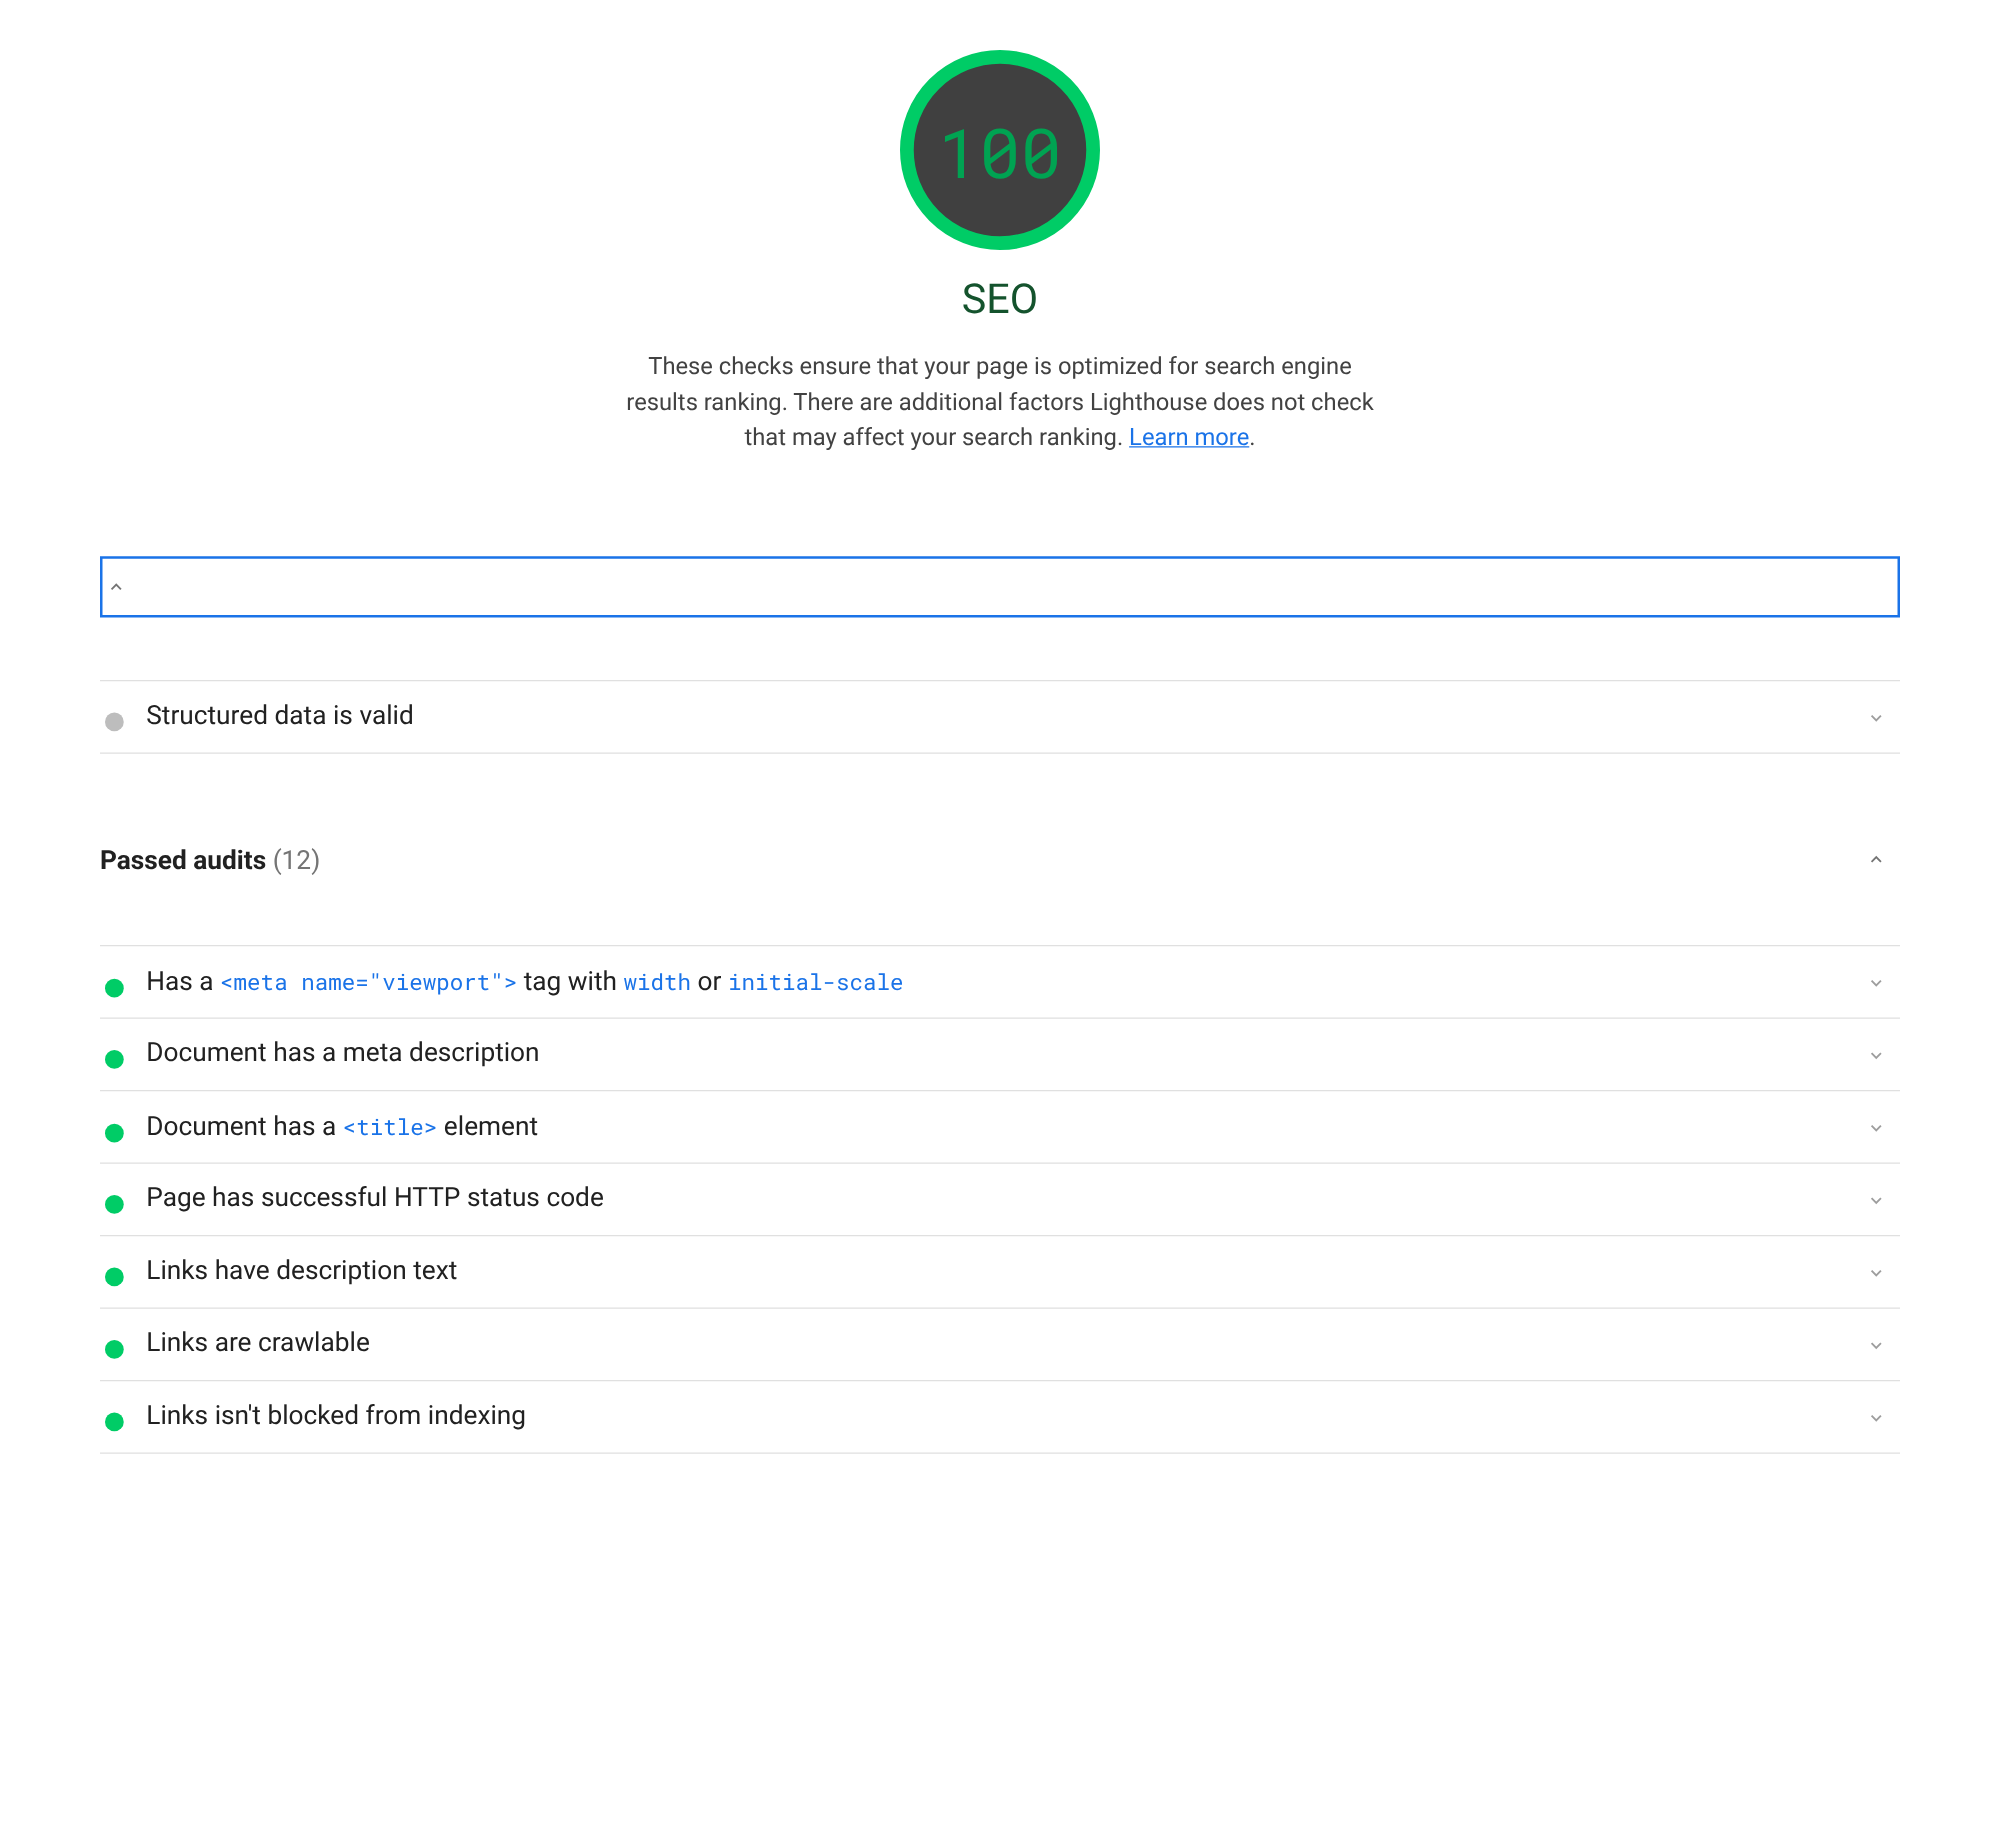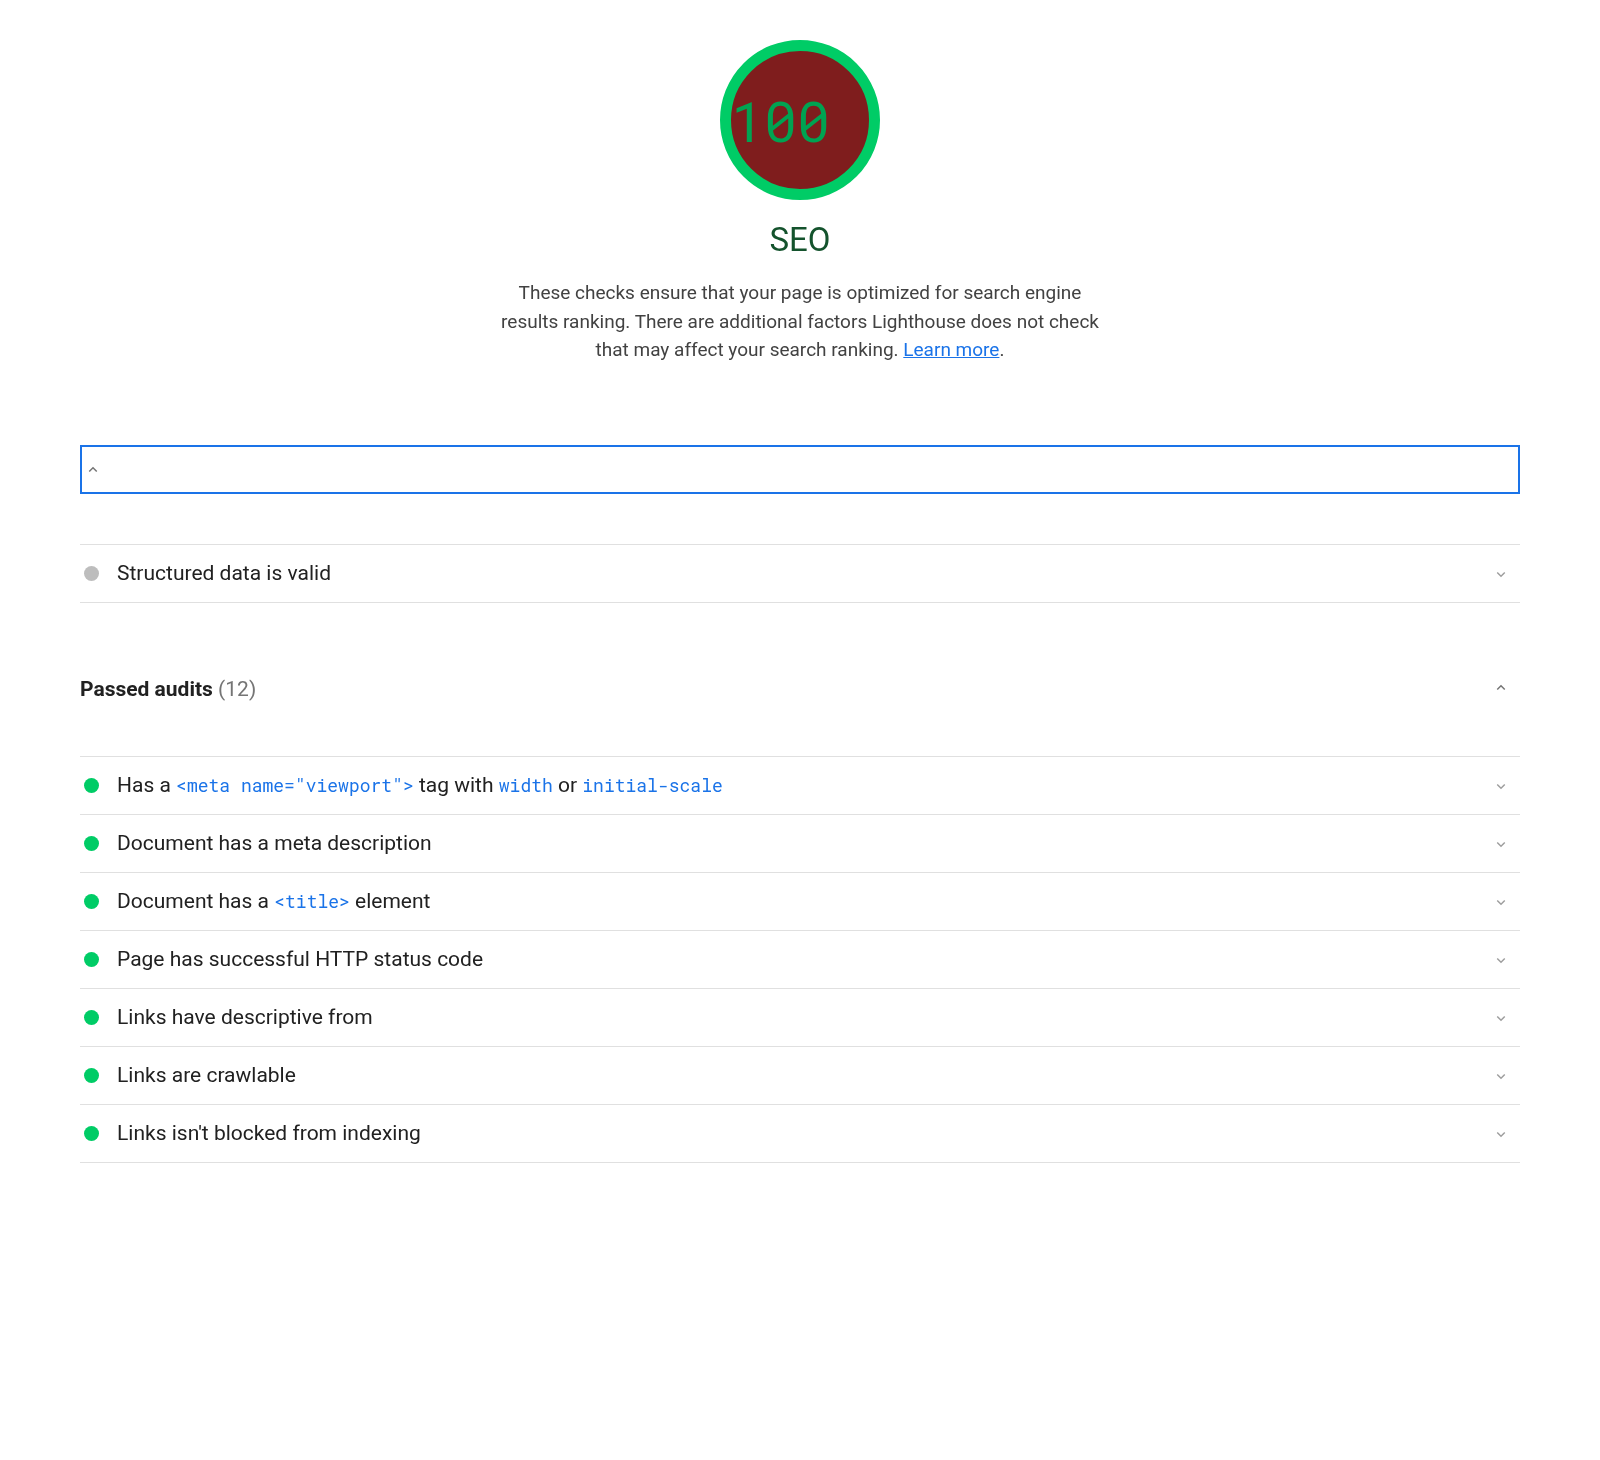--- a/index.html
+++ b/index.html
@@ -8,22 +8,22 @@
     background: #ffffff;
     color: #212121;
     padding: 40px 80px;
     width: 1600px;
   }
   .header { text-align: center; margin-bottom: 80px; }
   .gauge-wrap { display: flex; justify-content: center; margin-bottom: 20px; }
   .gauge {
     width: 160px; height: 160px; border-radius: 50%;
     border: 11px solid #00cc66;
-    background: #7f1d1d;
-    display: flex; align-items: center; justify-content: flex-start;
+    background: #404040;
+    display: flex; align-items: center; justify-content: center;
   }
   .gauge-score {
     font-family: "Roboto Mono", ui-monospace, Menlo, Consolas, monospace;
     font-size: 55px; font-weight: 400; color: #00a352;
   }
   .category-title { font-size: 33px; font-weight: 400; color: #14532d; margin-bottom: 20px; }
   .category-desc {
     font-size: 19px; color: #424242; line-height: 1.5;
     max-width: 620px; margin: 0 auto;
   }
@@ -45,21 +45,21 @@
     flex-shrink: 0; margin-top: 4px;
   }
 
   .audit {
     display: flex; align-items: center; justify-content: space-between;
     padding: 16px 10px 16px 0;
     border-top: 1px solid #e0e0e0;
     cursor: pointer;
   }
   .audit:last-child { border-bottom: 1px solid #e0e0e0; }
-  .audit-left { display: flex; align-items: center; gap: 18px; }
+  .audit-left { display: flex; align-items: flex-end; gap: 18px; }
   .audit-left .bullet { width: 15px; height: 15px; border-radius: 50%; flex-shrink: 0; margin-left: 4px; }
   .bullet.pass { background: #00cc66; }
   .bullet.neutral { background: #bdbdbd; }
   .audit-title { font-size: 21px; color: #212121; }
   .audit-title code {
     font-family: "Roboto Mono", ui-monospace, Menlo, Consolas, monospace;
     font-size: 18px; color: #1a73e8;
   }
   .passed-group .group-header { padding-left: 0; }
 </style>
@@ -157,21 +157,21 @@
       <span class="audit-title">Page has successful HTTP status code</span>
     </div>
     <span class="chevron"><svg width="18" height="18" viewBox="0 0 24 24">
           <path d="M7 10l5 5 5-5" fill="none" stroke="#9e9e9e" stroke-width="2"></path>
         </svg></span>
   </div>
 
   <div class="audit">
     <div class="audit-left">
       <span class="bullet pass"></span>
-      <span class="audit-title">Links have descriptive from</span>
+      <span class="audit-title">Links have description text</span>
     </div>
     <span class="chevron"><svg width="18" height="18" viewBox="0 0 24 24">
           <path d="M7 10l5 5 5-5" fill="none" stroke="#9e9e9e" stroke-width="2"></path>
         </svg></span>
   </div>
 
   <div class="audit">
     <div class="audit-left">
       <span class="bullet pass"></span>
       <span class="audit-title">Links are crawlable</span>

